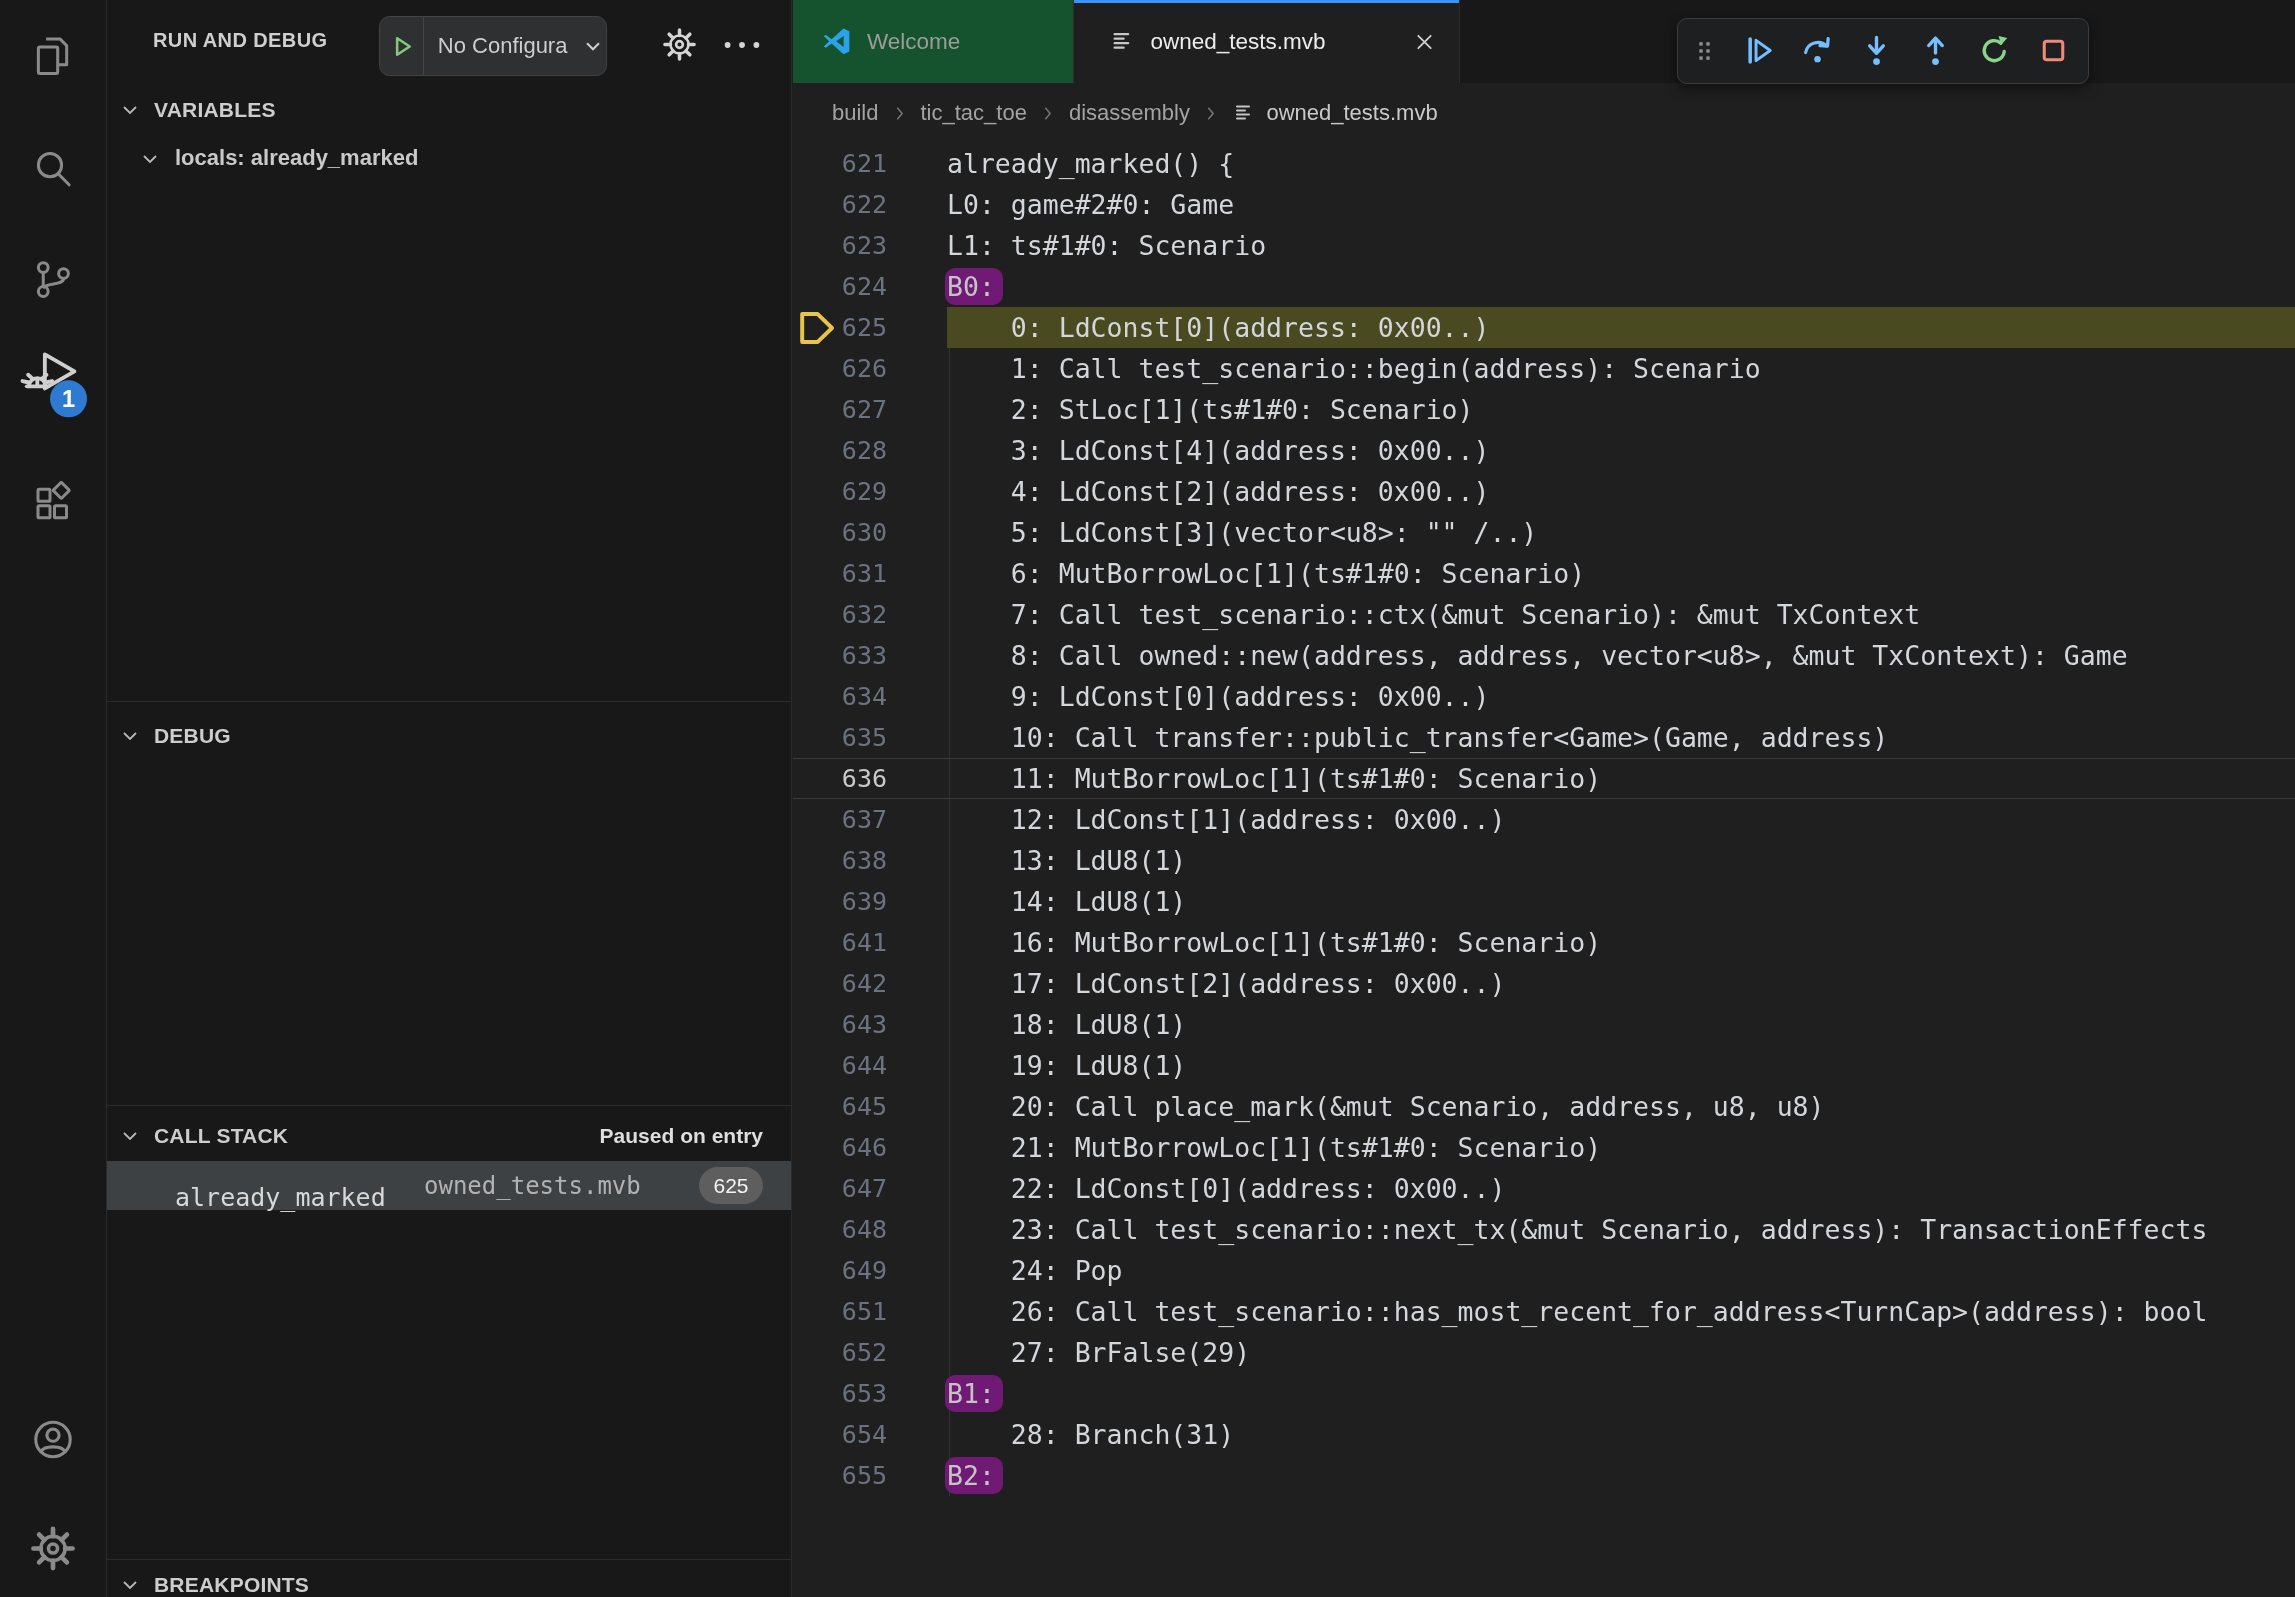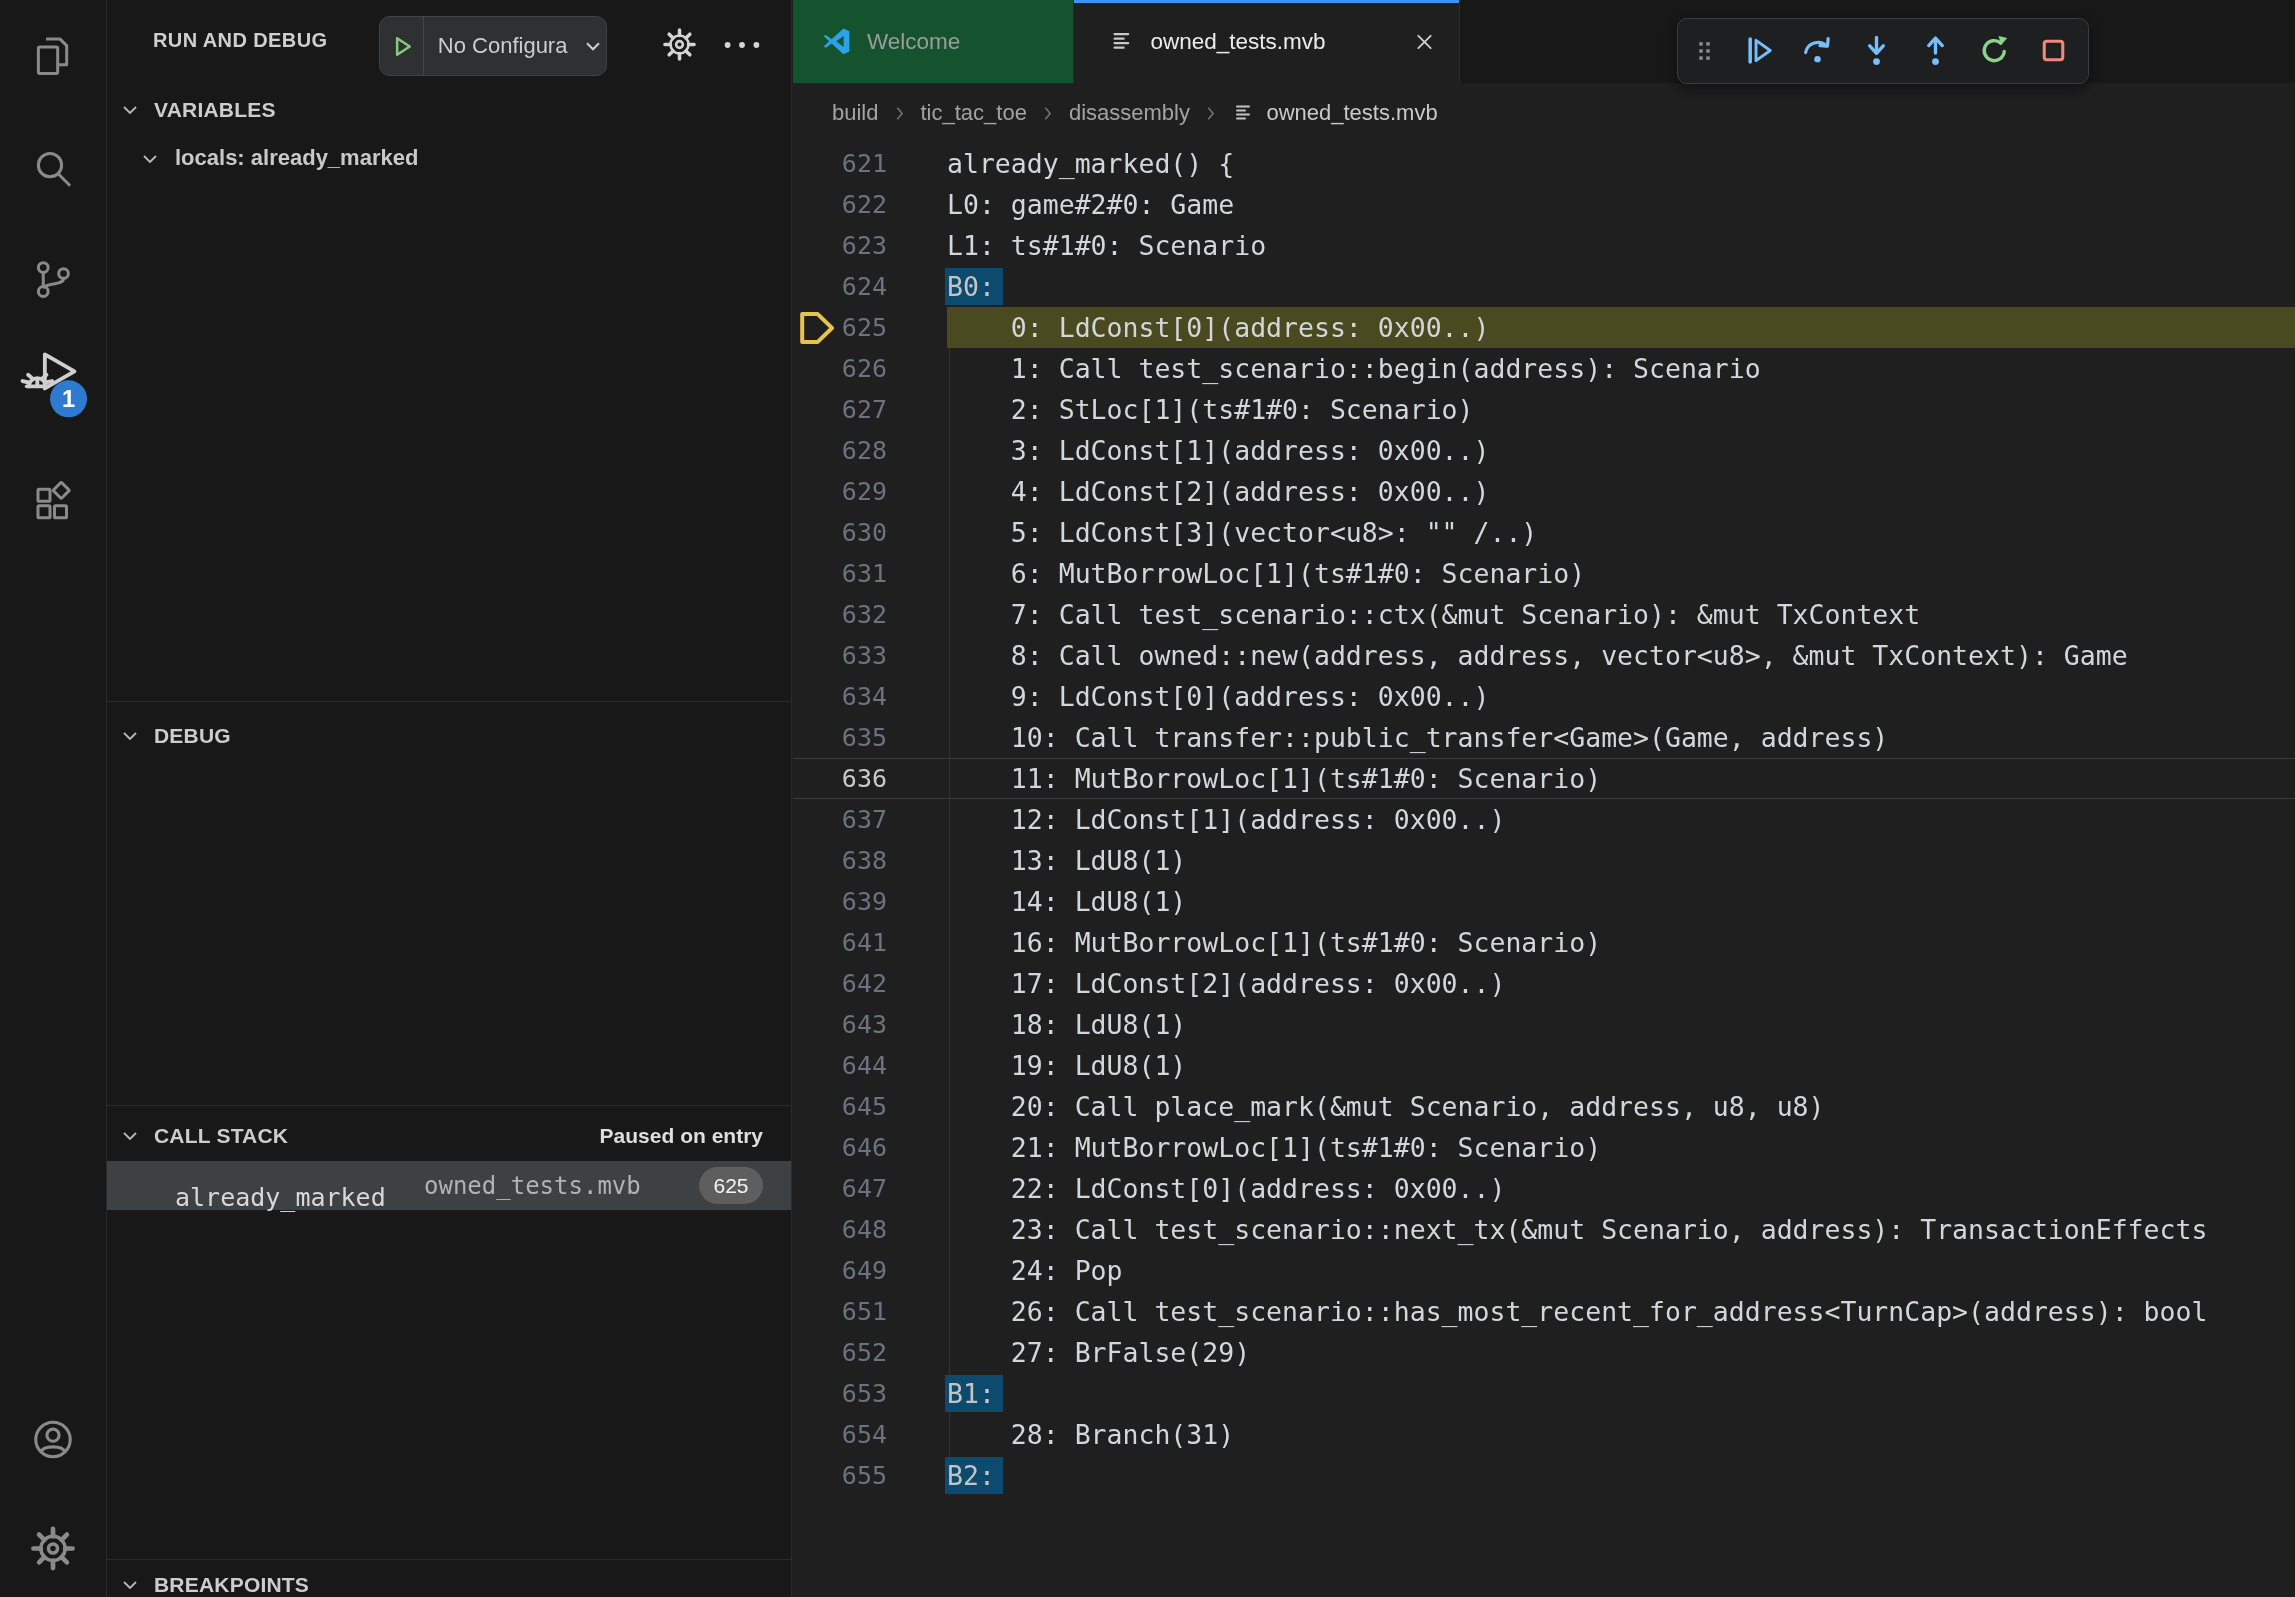--- a/index.html
+++ b/index.html
@@ -59,21 +59,21 @@
   .row{position:relative;display:flex;align-items:center;height:41px;box-sizing:border-box;}
   .gut{position:relative;flex:none;width:154px;height:100%;display:flex;align-items:center;justify-content:flex-end;
        padding-right:60px;box-sizing:border-box;}
   .ln{font-family:"DejaVu Sans Mono",monospace;font-size:25px;color:#6b7280;}
   .ct{position:relative;margin:0;font-family:"DejaVu Sans Mono",monospace;font-size:26.5px;color:#d3d6da;white-space:pre;z-index:1;}
   .gd::after{content:'';position:absolute;left:156px;top:0;bottom:0;width:0.8px;background:#323232;z-index:0;}
   .dbg::before{content:'';position:absolute;left:154px;right:0;top:0;bottom:0;background:#4a4a21;}
   .cur{border-top:1.6px solid #3a3a3a;border-bottom:1.6px solid #3a3a3a;}
   .cur .ln{color:#c9c9c9;}
   .marker{position:absolute;left:4px;top:50%;transform:translateY(-50%);z-index:2;}
-  .blk{background:#0c4a6e;color:#c4c4c4;padding:3.2px 8px 3.2px 2.4px;margin-left:-2.4px;}
+  .blk{background:#701a75;color:#c4c4c4;padding:3.2px 8px 3.2px 2.4px;margin-left:-2.4px;border-radius:10px;}
 
   
   .dbgbar{position:absolute;left:1677px;top:17.7px;width:412px;height:66px;background:#1e1f20;border:0.8px solid #3d3d3d;
           border-radius:9.7px;display:flex;align-items:center;padding:0 13px;gap:22px;box-sizing:border-box;
           box-shadow:0 4.8px 13px rgba(0,0,0,.45);}
   .tbtn{display:flex;align-items:center;justify-content:center;}
 </style>
 </head>
 <body>
 
@@ -333,21 +333,21 @@
 
       <span class="ln">627</span>
     </div>
     <pre class="ct">    2: StLoc[1](ts#1#0: Scenario)</pre>
   </div>
         <div class="row gd">
     <div class="gut">
 
       <span class="ln">628</span>
     </div>
-    <pre class="ct">    3: LdConst[1](address: 0x00..)</pre>
+    <pre class="ct">    3: LdConst[4](address: 0x00..)</pre>
   </div>
         <div class="row gd">
     <div class="gut">
 
       <span class="ln">629</span>
     </div>
     <pre class="ct">    4: LdConst[2](address: 0x00..)</pre>
   </div>
         <div class="row gd">
     <div class="gut">

